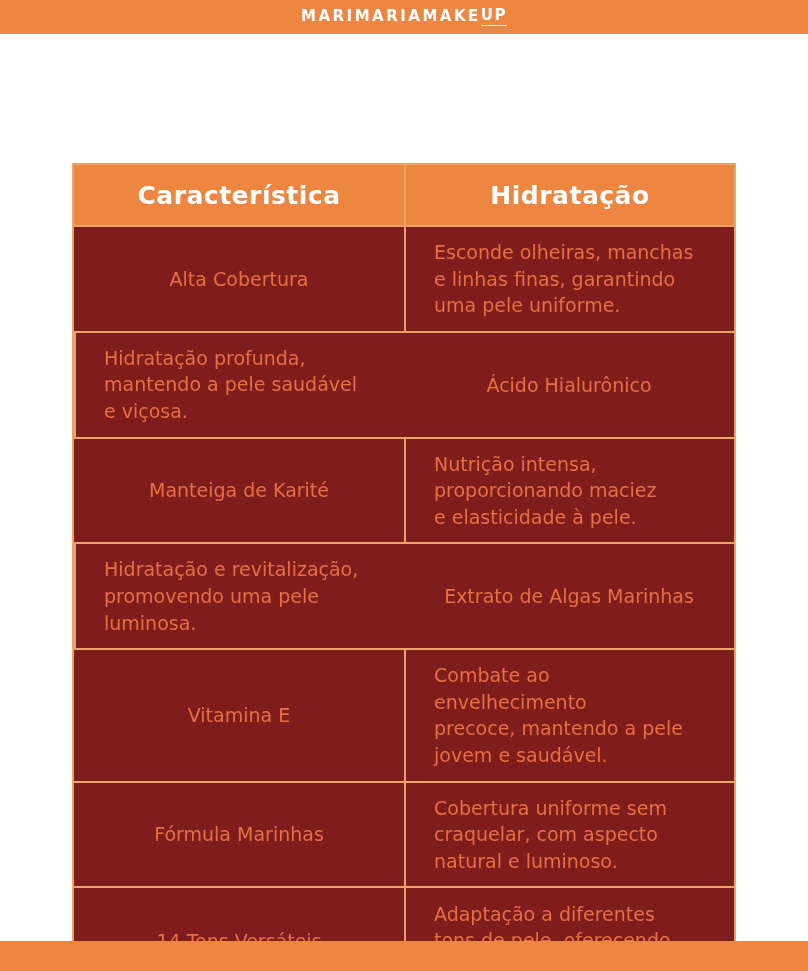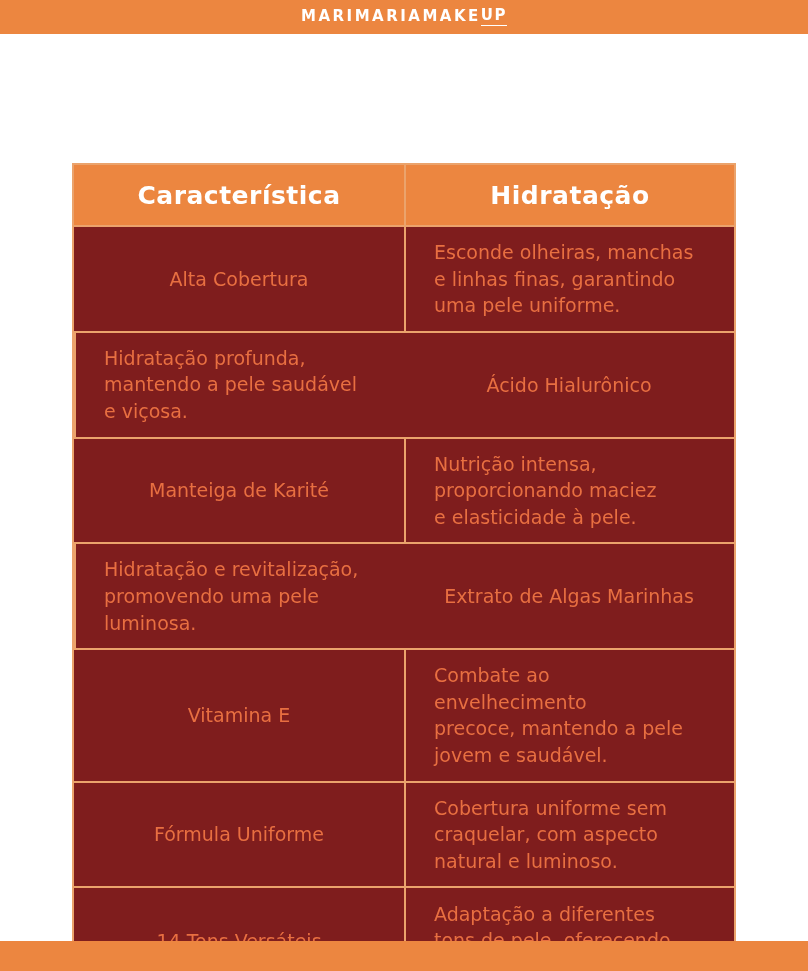--- a/index.html
+++ b/index.html
@@ -132,21 +132,21 @@
 luminosa.</div>
       <div class="td feature">Extrato de Algas Marinhas</div>
     </div>
     <div class="tr">
       <div class="td feature">Vitamina E</div>
       <div class="td benefit">Combate ao envelhecimento
 precoce, mantendo a pele
 jovem e saudável.</div>
     </div>
     <div class="tr">
-      <div class="td feature">Fórmula Uniforme</div>
+      <div class="td feature">Fórmula Marinhas</div>
       <div class="td benefit">Cobertura uniforme sem
 craquelar, com aspecto
 natural e luminoso.</div>
     </div>
     <div class="tr">
       <div class="td feature">14 Tons Versáteis</div>
       <div class="td benefit">Adaptação a diferentes
 tons de pele, oferecendo
 confiança na aplicação</div>
     </div>

